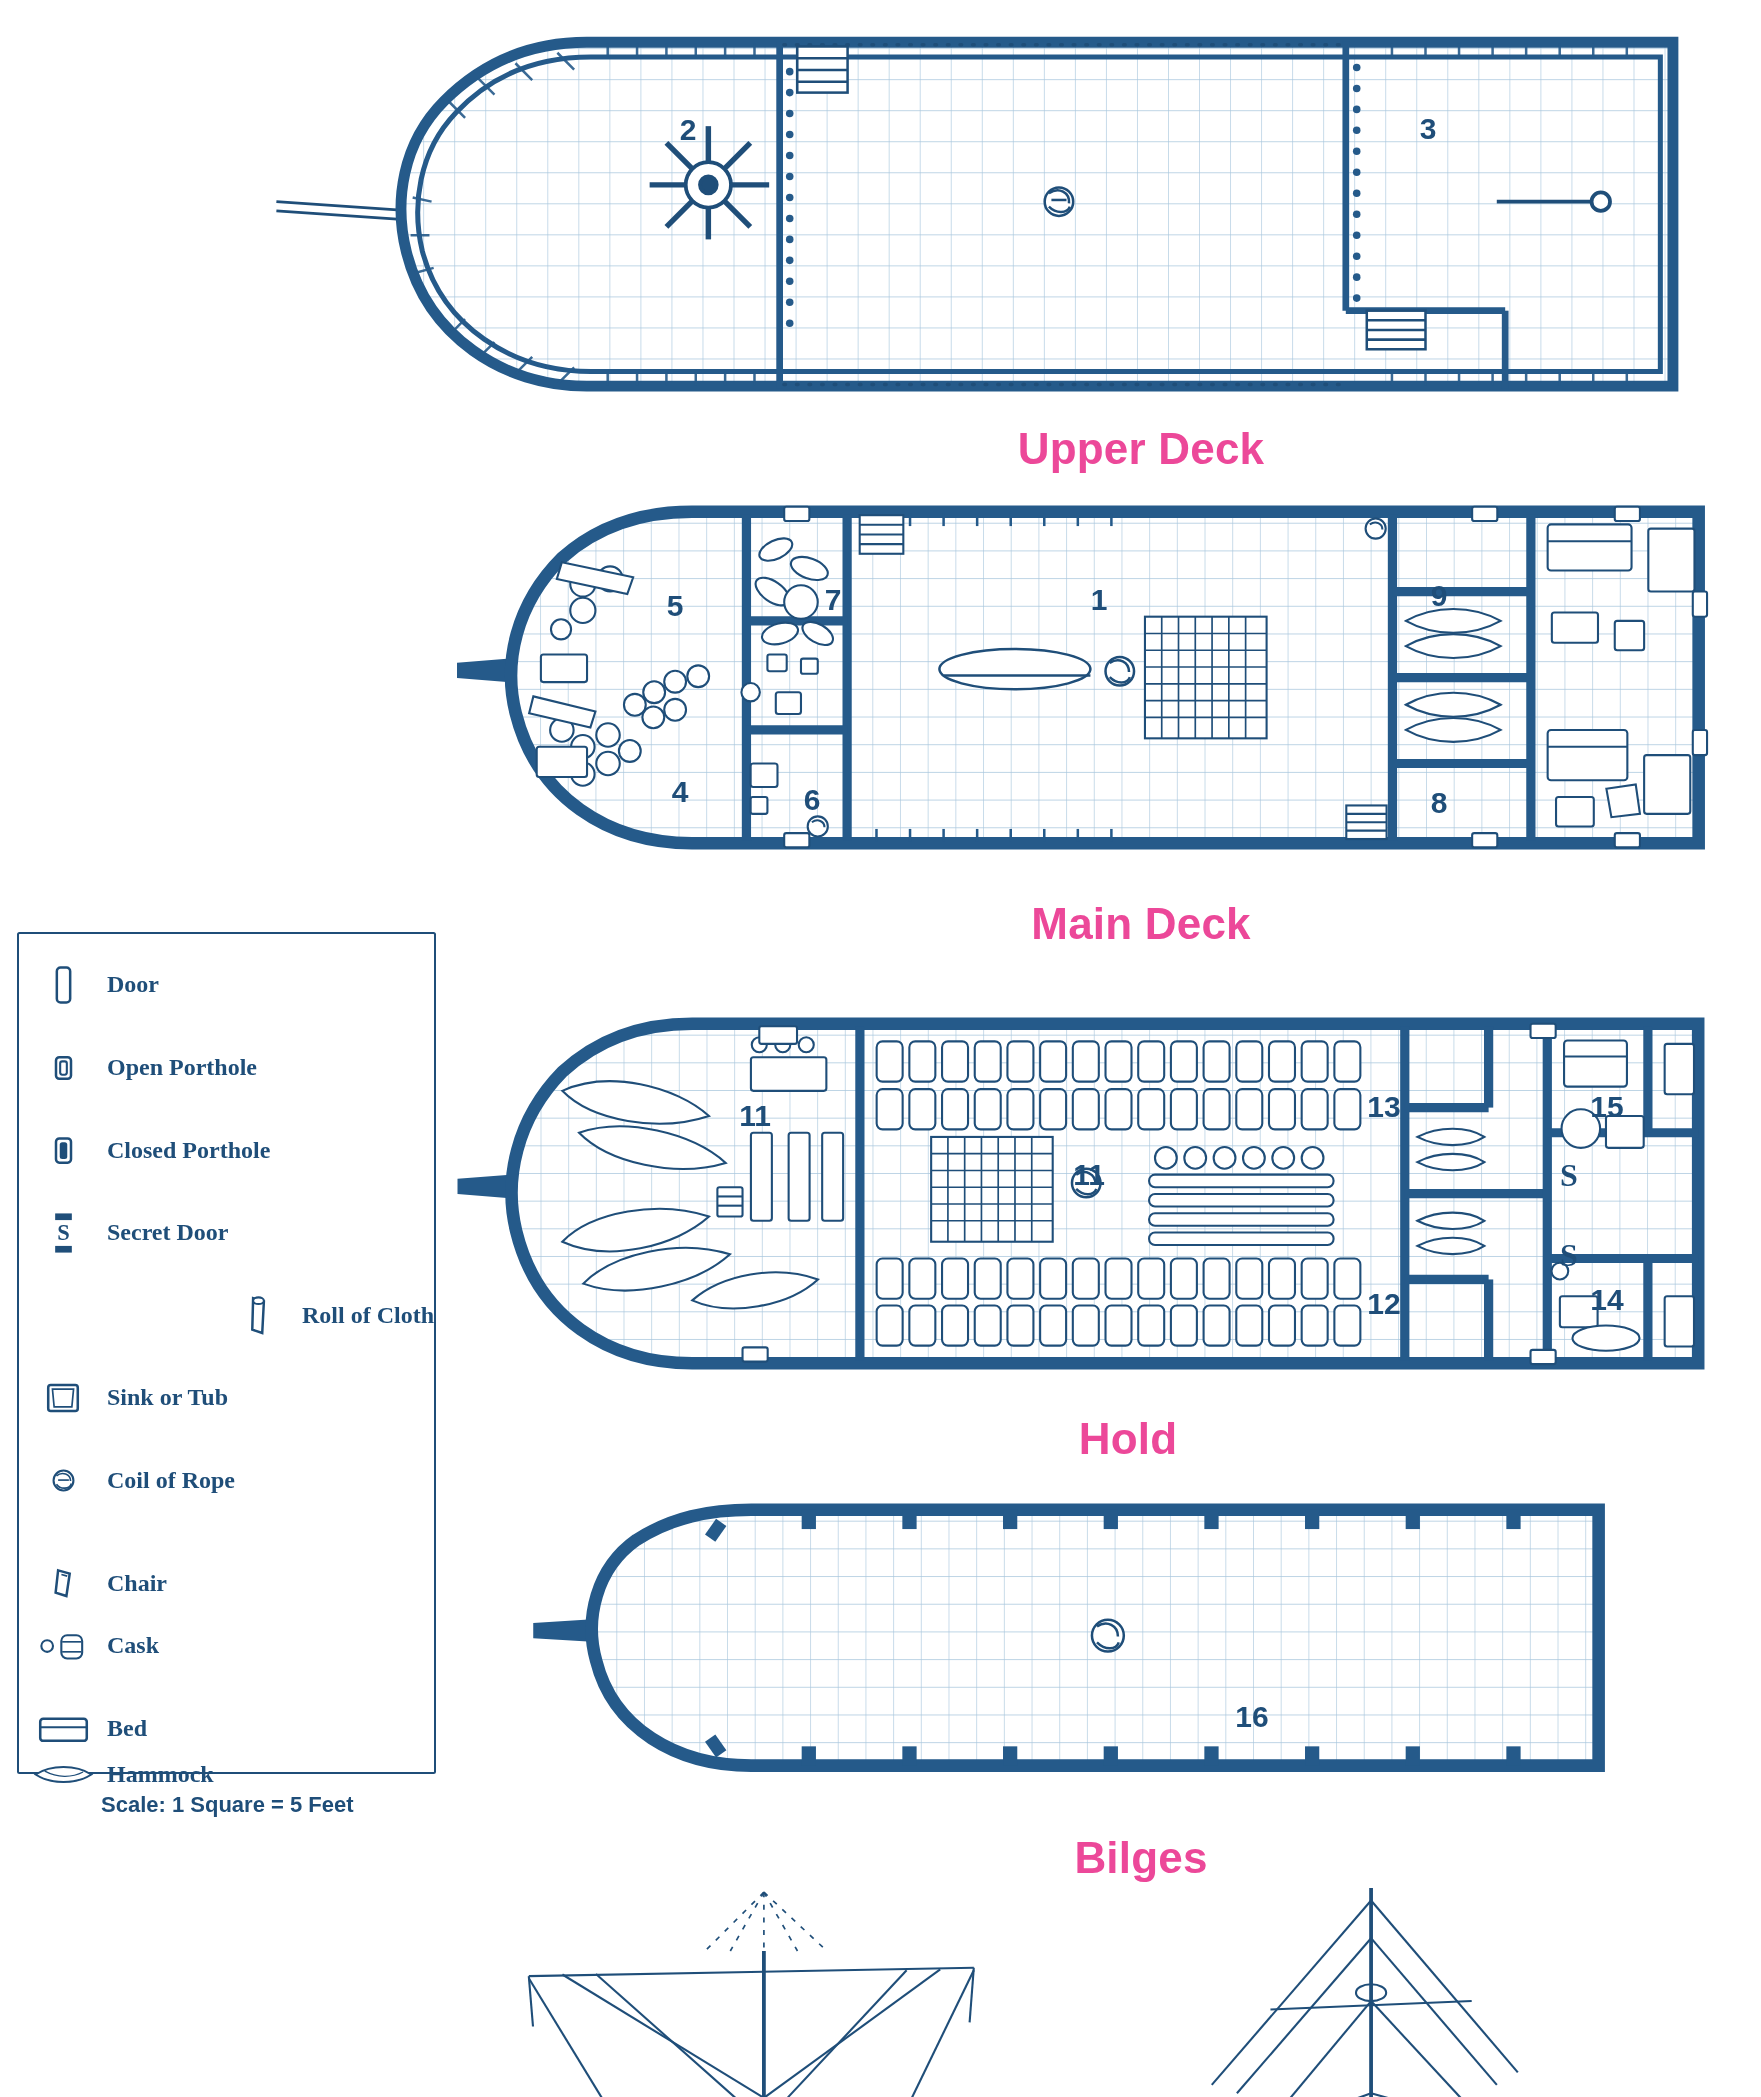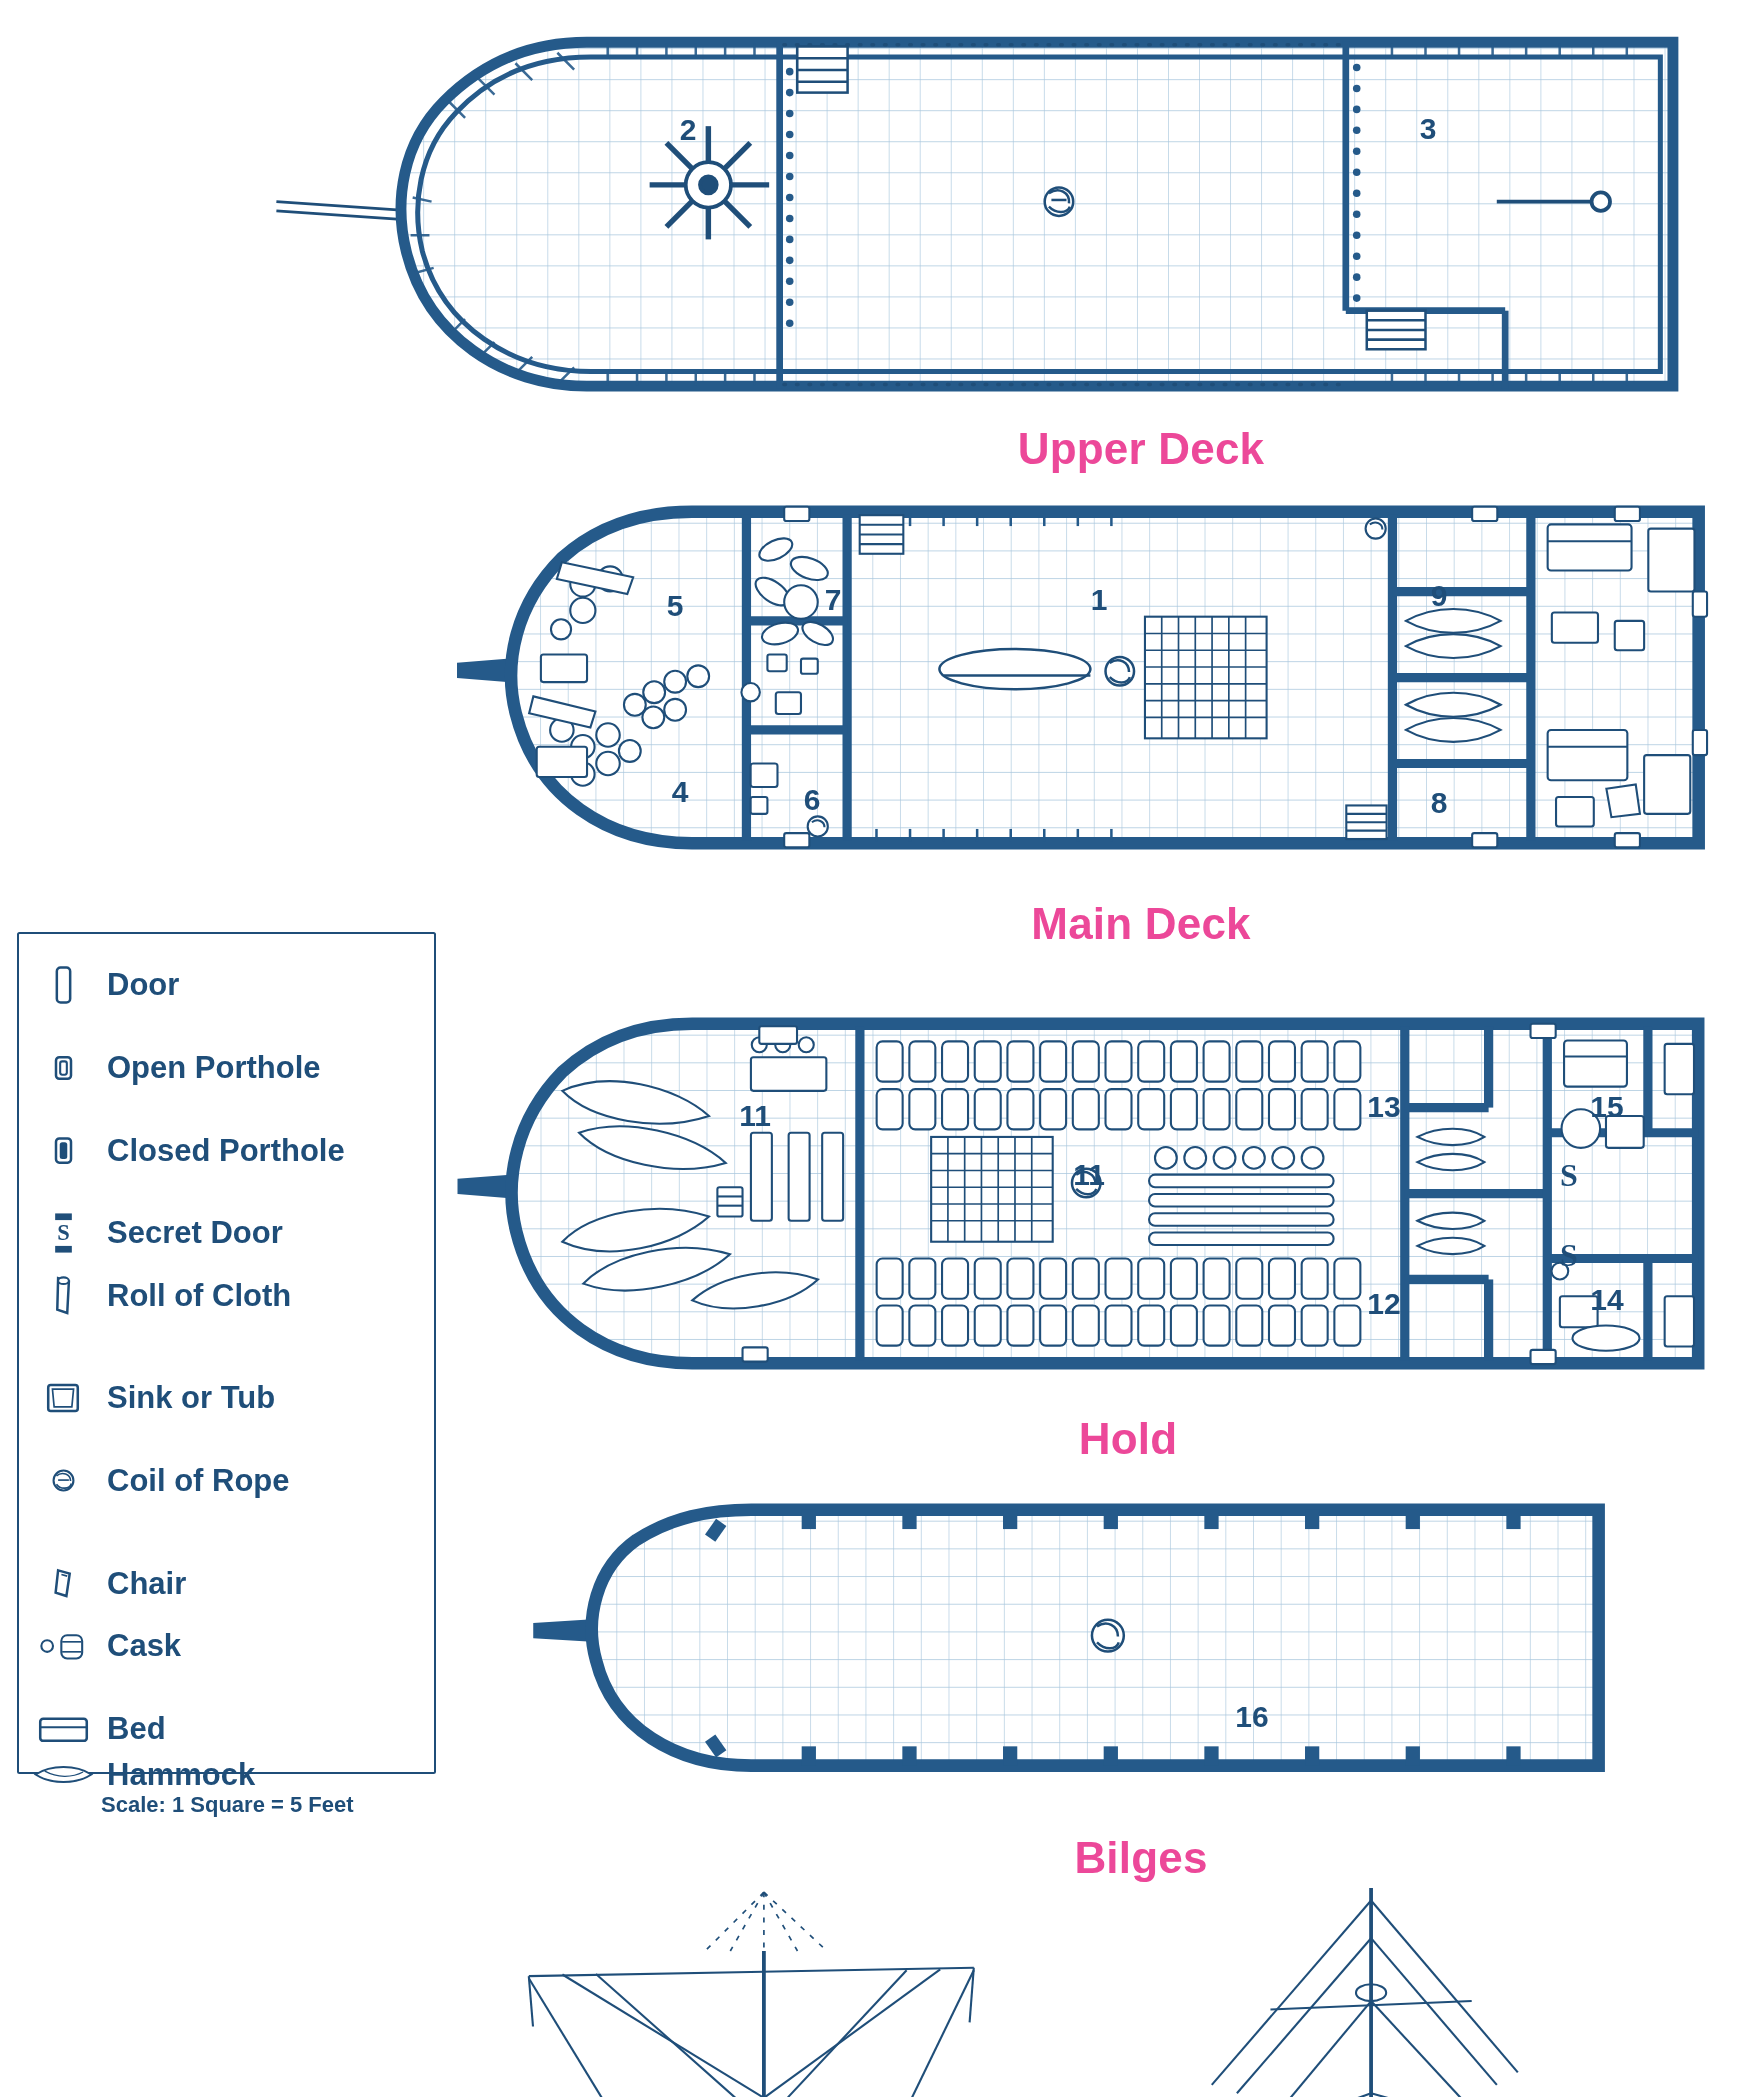--- a/index.html
+++ b/index.html
@@ -69,22 +69,22 @@
   }
   .legend-icon {
     width: 88px;
     flex: 0 0 88px;
     display: flex;
     align-items: center;
     justify-content: center;
     height: 100%;
   }
   .legend-label {
-    font-family: Liberation Sans, sans-serif;
-    font-size: 31px;
+    font-family: Liberation Serif, serif;
+    font-size: 24px;
     color: #1f4e79;
     font-weight: 600;
     white-space: nowrap;
   }
   .scale-note {
     position: absolute;
     left: 101px;
     top: 1792px;
     font-family: "Liberation Sans", sans-serif;
     font-size: 22px;
@@ -768,21 +768,21 @@
       <div class="legend-icon">
         <svg width="25" height="46" viewBox="0 0 60 110">
           <rect x="10" y="8" width="40" height="16" fill="#1f4e79"></rect>
           <rect x="10" y="86" width="40" height="16" fill="#1f4e79"></rect>
           <text x="30" y="72" text-anchor="middle" font-family="Liberation Serif, serif" font-size="54" font-weight="bold" fill="#1f4e79">S</text>
         </svg>
       </div>
       <div class="legend-label">Secret Door</div>
     </div>
 
-    <div class="legend-row" style="top:320px;">
+    <div class="legend-row" style="top:340px;justify-content:flex-end;">
       <div class="legend-icon">
         <svg width="29" height="46" viewBox="0 0 70 110">
           <path d="M22 12 L48 20 L44 96 L20 88 Z" fill="#fff" stroke="#1f4e79" stroke-width="6"></path>
           <ellipse cx="35" cy="18" rx="13" ry="8" fill="#fff" stroke="#1f4e79" stroke-width="5"></ellipse>
         </svg>
       </div>
       <div class="legend-label">Roll of Cloth</div>
     </div>
 
     <div class="legend-row" style="top:422px;">

